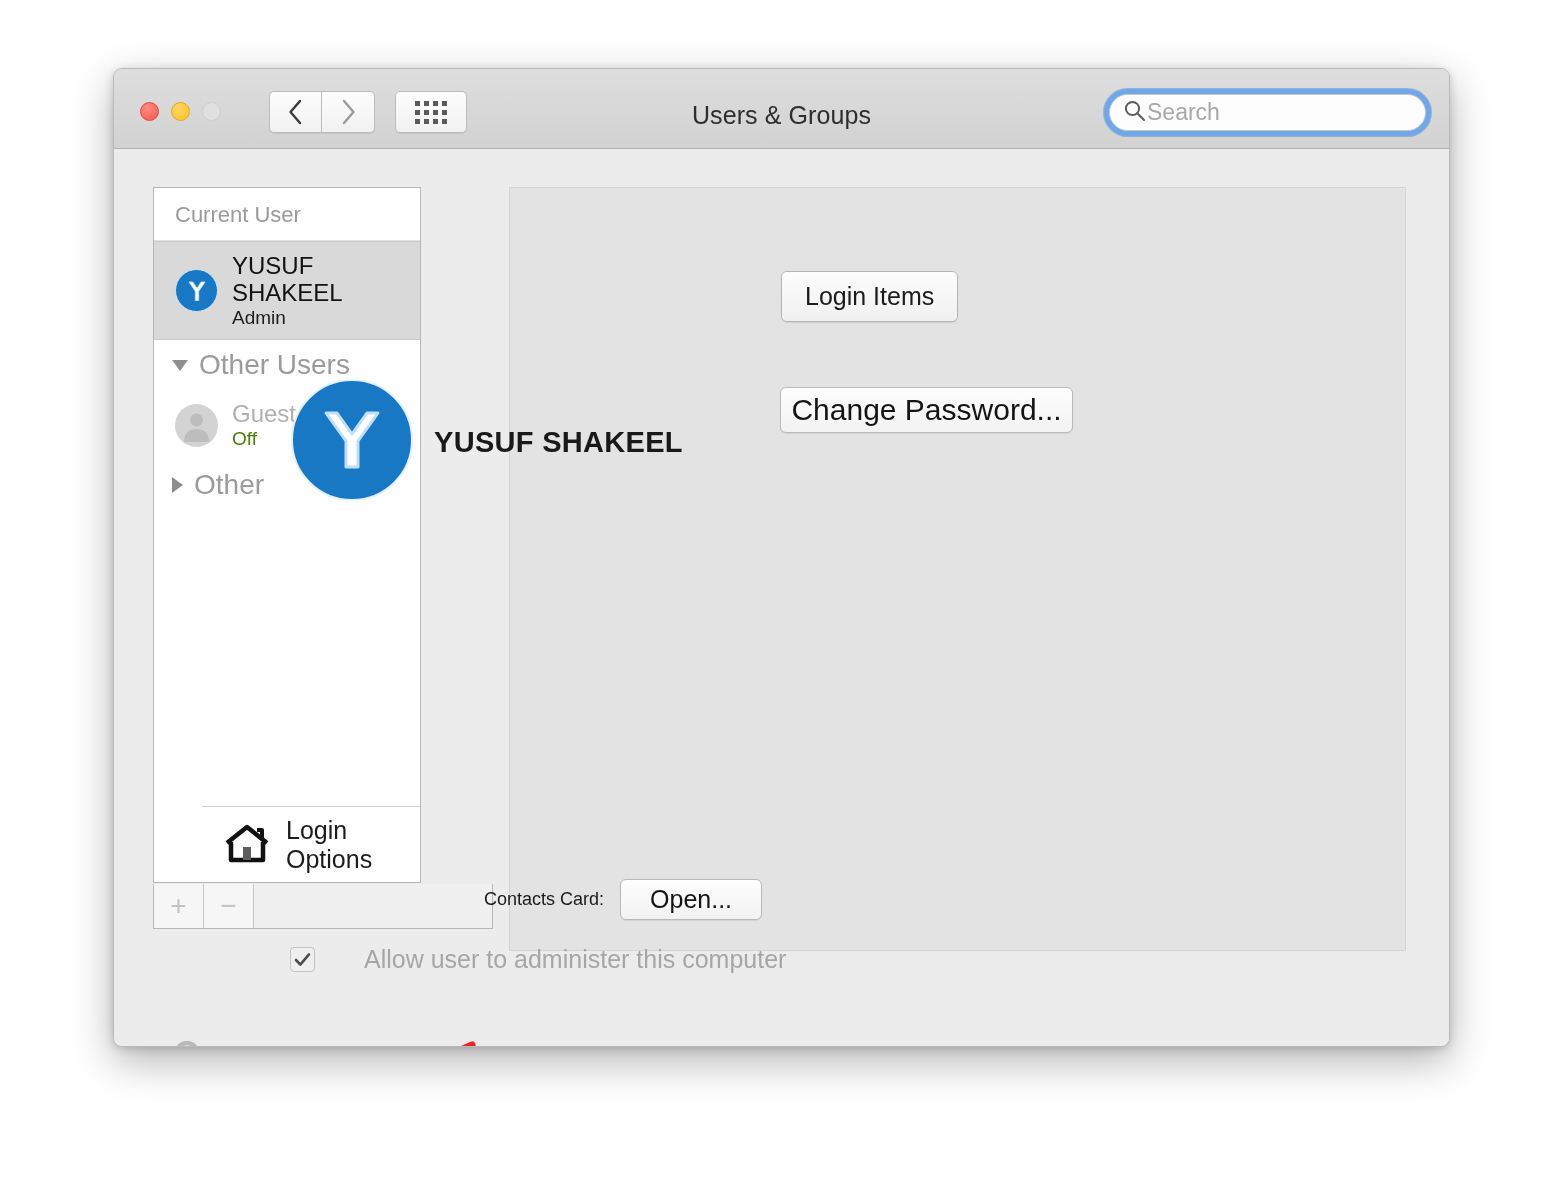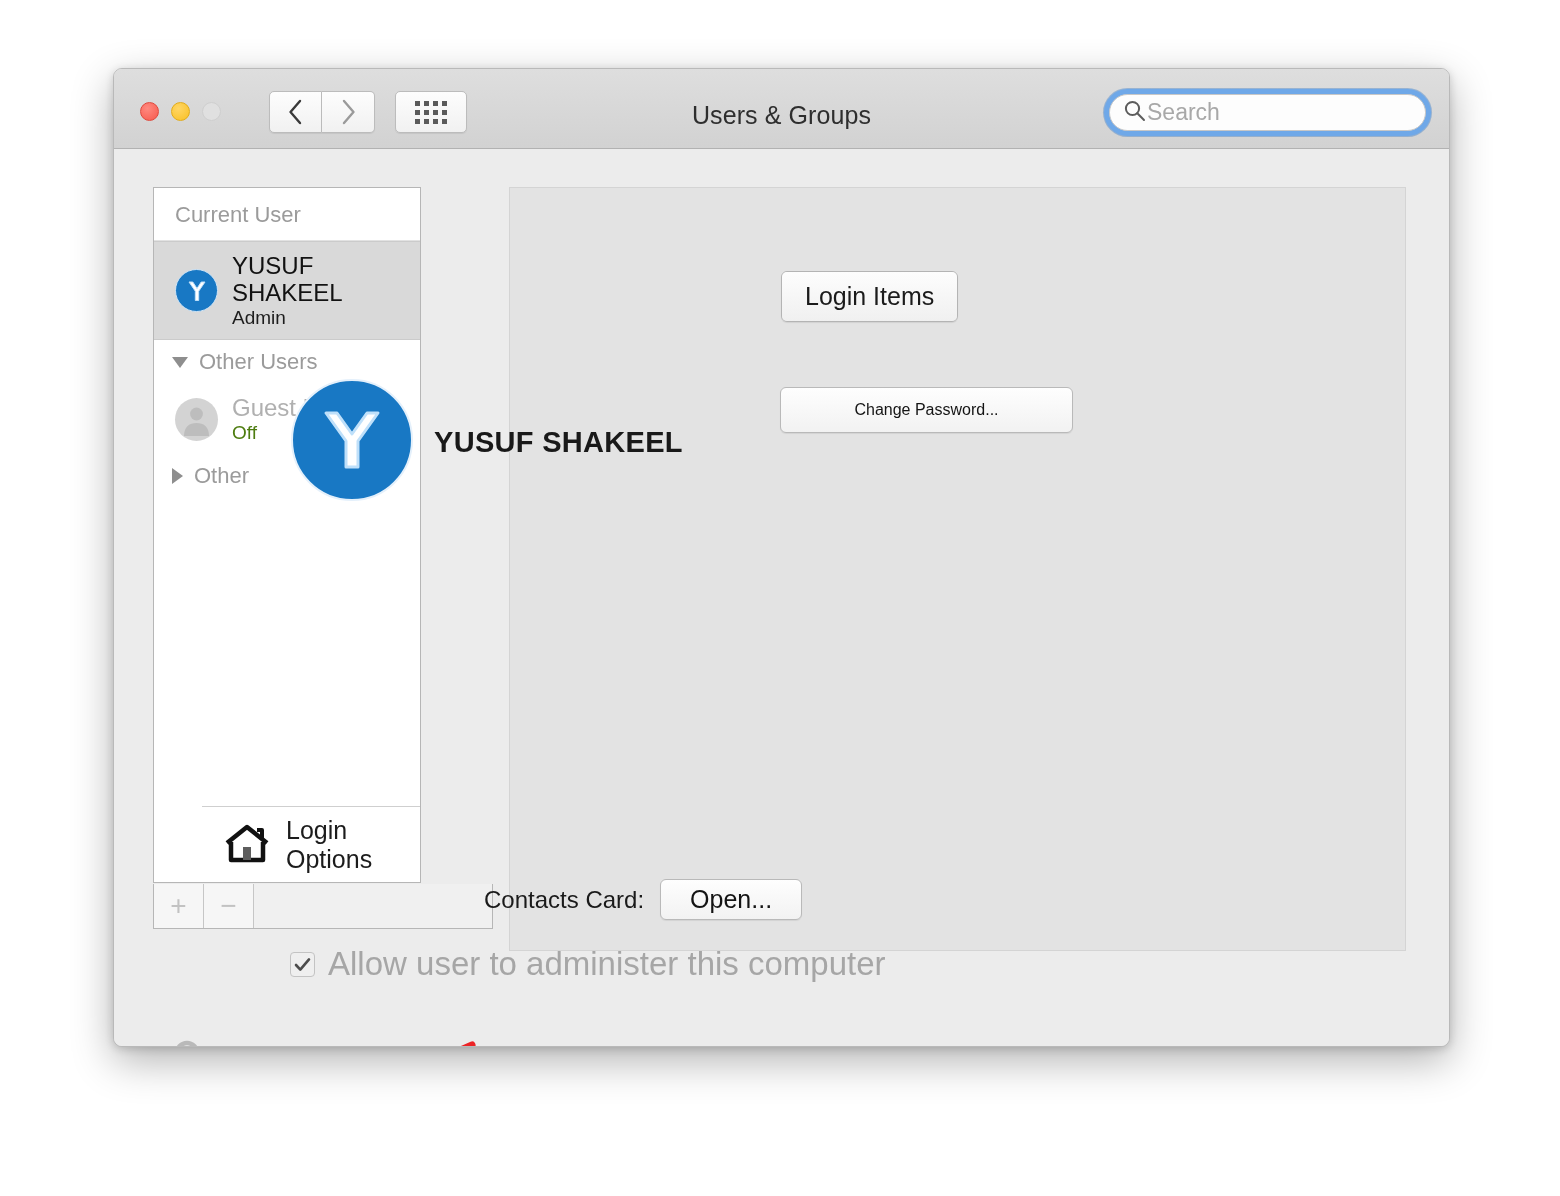--- a/index.html
+++ b/index.html
@@ -177,21 +177,21 @@
     background: #d3d3d3;
     display:flex; align-items:center; justify-content:center;
     flex: none; overflow:hidden;
   }
 
   .disc-row {
     display: flex;
     align-items: center;
     gap: 11px;
     padding: 9px 0 9px 18px;
-    font-size: 22px;
+    font-size: 28px;
     color: #9b9b9b;
   }
   .tri { width: 0; height: 0; flex: none; }
   .tri.down  { border-left: 8px solid transparent; border-right: 8px solid transparent; border-top: 11px solid #8e8e8e; }
   .tri.right { border-top: 8px solid transparent; border-bottom: 8px solid transparent; border-left: 11px solid #8e8e8e; }
 
   #sidebar-spacer { flex: 1; }
 
   #login-options {
     border-top: 1px solid #cfcfcf;
@@ -284,33 +284,33 @@
     position: absolute;
     left: 666px;
     top: 238px;
     width: 293px;
     height: 46px;
     background: linear-gradient(to bottom, #fefefe, #f2f2f2);
     border: 1px solid #b9b9b9;
     border-radius: 6px;
     box-shadow: 0 1px 1px rgba(0,0,0,0.07);
     display: flex; align-items: center; justify-content: center;
-    font-size: 16px;
+    font-size: 30px;
     color: #141414;
   }
 
   #contacts-row {
     position: absolute;
     left: 370px;
     top: 730px;
     display: flex;
     align-items: center;
     gap: 16px;
   }
-  #contacts-label { font-size: 24px; color: #1a1a1a; }
+  #contacts-label { font-size: 18px; color: #1a1a1a; }
   #open-btn {
     width: 142px; height: 41px;
     background: linear-gradient(to bottom, #fefefe, #f2f2f2);
     border: 1px solid #b9b9b9;
     border-radius: 6px;
     box-shadow: 0 1px 1px rgba(0,0,0,0.07);
     display:flex; align-items:center; justify-content:center;
     font-size: 25px;
     color: #141414;
   }
@@ -323,21 +323,21 @@
     align-items: center;
     gap: 13px;
   }
   #admin-check {
     width: 25px; height: 25px;
     background: #efefef;
     border: 1px solid #c3c3c3;
     border-radius: 4px;
     display:flex; align-items:center; justify-content:center;
   }
-  #admin-label { font-size: 33px; color: #a6a6a6; }
+  #admin-label { font-size: 25px; color: #a6a6a6; margin-left: 36px; }
 
   
   #lock-icon {
     position: absolute;
     left: 50px;
     top: 888px;
     width: 46px; height: 56px;
   }
 
   

